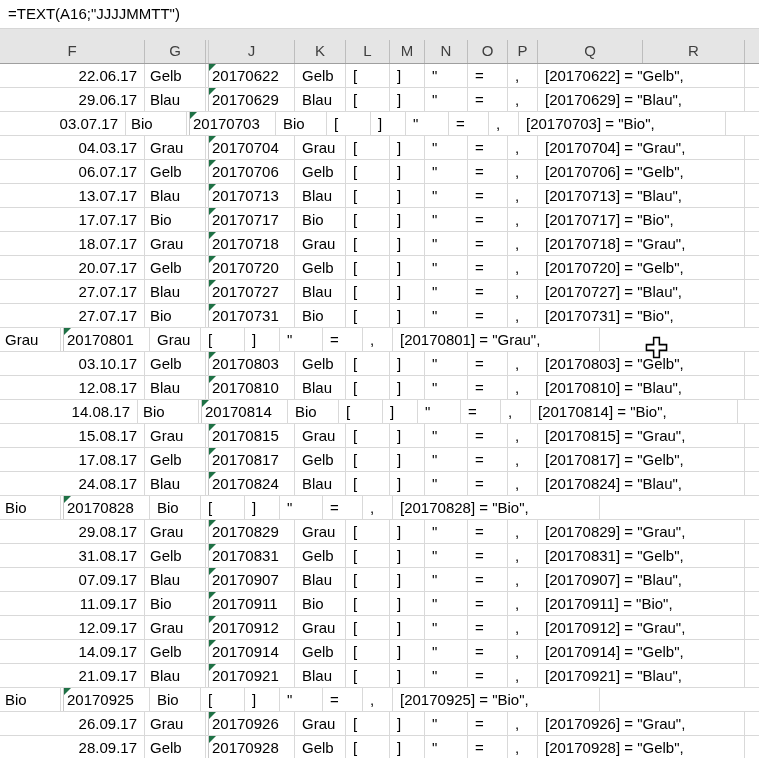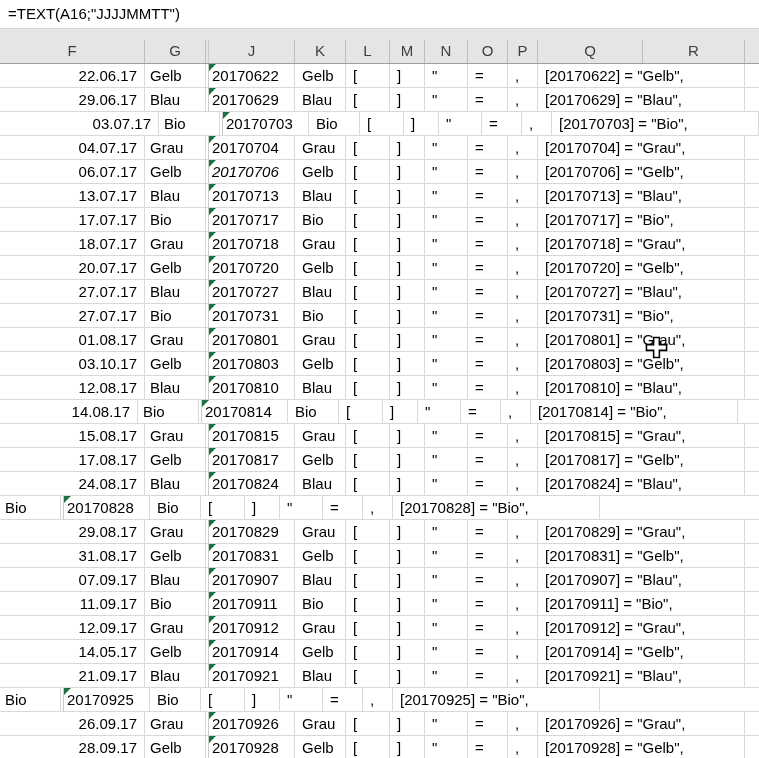--- a/index.html
+++ b/index.html
@@ -107,52 +107,52 @@
         <div class="cell pl7" style="width: 51px;">Blau</div>
         <div class="cell pl7" style="width: 44px;">[</div>
         <div class="cell pl7" style="width: 35px;">]</div>
         <div class="cell pl7" style="width: 43px;">"</div>
         <div class="cell pl7" style="width: 40px;">=</div>
         <div class="cell pl7" style="width: 30px;">,</div>
         <div class="cell pl7 qcell" style="width: 207px;">[20170629] = "Blau",</div>
         <div class="cell no-border" style="width: 14px;"></div>
       </div>
       <div class="row">
-        <div class="cell right" style="width: 159px;">03.07.17</div>
+        <div class="cell right" style="width: 126px;">03.07.17</div>
         <div class="cell pl5" style="width: 61px;">Bio</div>
         <div class="cell marker" style="width: 3px;"></div>
         <div class="cell pl3" style="width: 86px;"><span class="err-tri"></span>20170703</div>
         <div class="cell pl7" style="width: 51px;">Bio</div>
         <div class="cell pl7" style="width: 44px;">[</div>
         <div class="cell pl7" style="width: 35px;">]</div>
         <div class="cell pl7" style="width: 43px;">"</div>
         <div class="cell pl7" style="width: 40px;">=</div>
         <div class="cell pl7" style="width: 30px;">,</div>
         <div class="cell pl7 qcell" style="width: 207px;">[20170703] = "Bio",</div>
         <div class="cell no-border" style="width: 14px;"></div>
       </div>
       <div class="row">
-        <div class="cell right" style="width: 145px;">04.07.17</div>
+        <div class="cell right" style="width: 145px;">04.03.17</div>
         <div class="cell pl5" style="width: 61px;">Grau</div>
         <div class="cell marker" style="width: 3px;"></div>
         <div class="cell pl3" style="width: 86px;"><span class="err-tri"></span>20170704</div>
         <div class="cell pl7" style="width: 51px;">Grau</div>
         <div class="cell pl7" style="width: 44px;">[</div>
         <div class="cell pl7" style="width: 35px;">]</div>
         <div class="cell pl7" style="width: 43px;">"</div>
         <div class="cell pl7" style="width: 40px;">=</div>
         <div class="cell pl7" style="width: 30px;">,</div>
         <div class="cell pl7 qcell" style="width: 207px;">[20170704] = "Grau",</div>
         <div class="cell no-border" style="width: 14px;"></div>
       </div>
       <div class="row">
         <div class="cell right" style="width: 145px;">06.07.17</div>
         <div class="cell pl5" style="width: 61px;">Gelb</div>
         <div class="cell marker" style="width: 3px;"></div>
-        <div class="cell pl3" style="width: 86px; font-style: italic;"><span class="err-tri"></span>20170706</div>
+        <div class="cell pl3" style="width: 86px;"><span class="err-tri"></span>20170706</div>
         <div class="cell pl7" style="width: 51px;">Gelb</div>
         <div class="cell pl7" style="width: 44px;">[</div>
         <div class="cell pl7" style="width: 35px;">]</div>
         <div class="cell pl7" style="width: 43px;">"</div>
         <div class="cell pl7" style="width: 40px;">=</div>
         <div class="cell pl7" style="width: 30px;">,</div>
         <div class="cell pl7 qcell" style="width: 207px;">[20170706] = "Gelb",</div>
         <div class="cell no-border" style="width: 14px;"></div>
       </div>
       <div class="row">
@@ -233,21 +233,20 @@
         <div class="cell pl7" style="width: 51px;">Bio</div>
         <div class="cell pl7" style="width: 44px;">[</div>
         <div class="cell pl7" style="width: 35px;">]</div>
         <div class="cell pl7" style="width: 43px;">"</div>
         <div class="cell pl7" style="width: 40px;">=</div>
         <div class="cell pl7" style="width: 30px;">,</div>
         <div class="cell pl7 qcell" style="width: 207px;">[20170731] = "Bio",</div>
         <div class="cell no-border" style="width: 14px;"></div>
       </div>
       <div class="row">
-        <div class="cell right" style="width: 145px;">01.08.17</div>
         <div class="cell pl5" style="width: 61px;">Grau</div>
         <div class="cell marker" style="width: 3px;"></div>
         <div class="cell pl3" style="width: 86px;"><span class="err-tri"></span>20170801</div>
         <div class="cell pl7" style="width: 51px;">Grau</div>
         <div class="cell pl7" style="width: 44px;">[</div>
         <div class="cell pl7" style="width: 35px;">]</div>
         <div class="cell pl7" style="width: 43px;">"</div>
         <div class="cell pl7" style="width: 40px;">=</div>
         <div class="cell pl7" style="width: 30px;">,</div>
         <div class="cell pl7 qcell" style="width: 207px;">[20170801] = "Grau",</div>
@@ -414,21 +413,21 @@
         <div class="cell pl7" style="width: 51px;">Grau</div>
         <div class="cell pl7" style="width: 44px;">[</div>
         <div class="cell pl7" style="width: 35px;">]</div>
         <div class="cell pl7" style="width: 43px;">"</div>
         <div class="cell pl7" style="width: 40px;">=</div>
         <div class="cell pl7" style="width: 30px;">,</div>
         <div class="cell pl7 qcell" style="width: 207px;">[20170912] = "Grau",</div>
         <div class="cell no-border" style="width: 14px;"></div>
       </div>
       <div class="row">
-        <div class="cell right" style="width: 145px;">14.05.17</div>
+        <div class="cell right" style="width: 145px;">14.09.17</div>
         <div class="cell pl5" style="width: 61px;">Gelb</div>
         <div class="cell marker" style="width: 3px;"></div>
         <div class="cell pl3" style="width: 86px;"><span class="err-tri"></span>20170914</div>
         <div class="cell pl7" style="width: 51px;">Gelb</div>
         <div class="cell pl7" style="width: 44px;">[</div>
         <div class="cell pl7" style="width: 35px;">]</div>
         <div class="cell pl7" style="width: 43px;">"</div>
         <div class="cell pl7" style="width: 40px;">=</div>
         <div class="cell pl7" style="width: 30px;">,</div>
         <div class="cell pl7 qcell" style="width: 207px;">[20170914] = "Gelb",</div>

